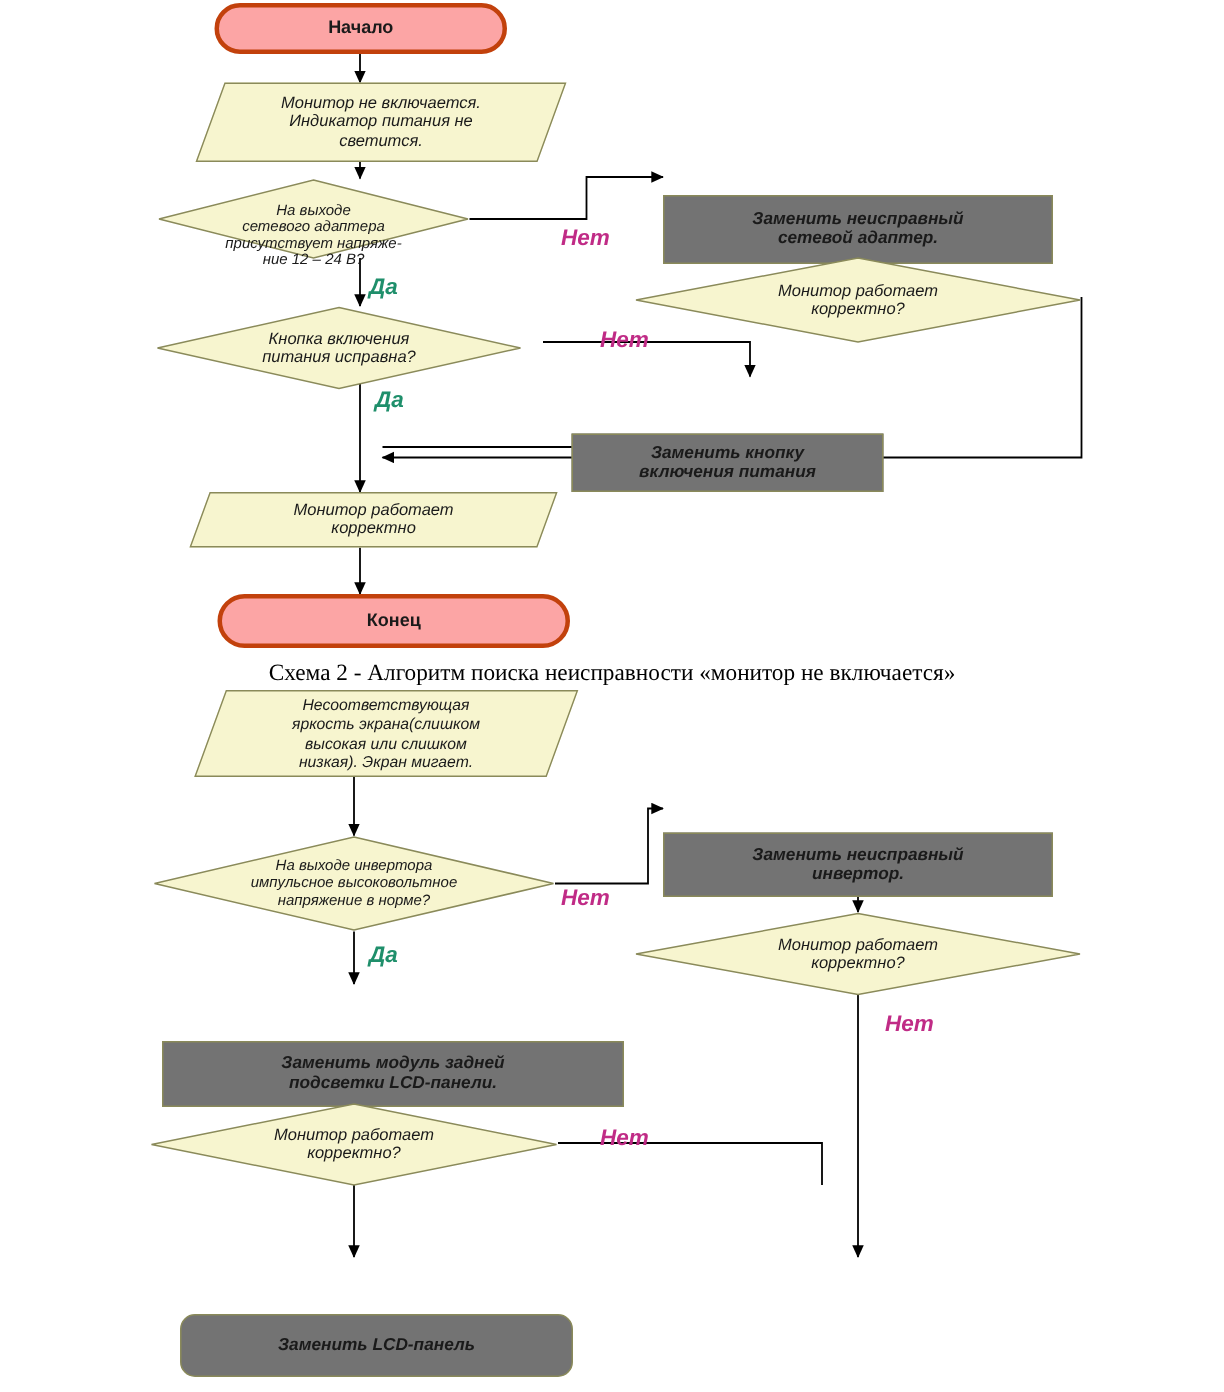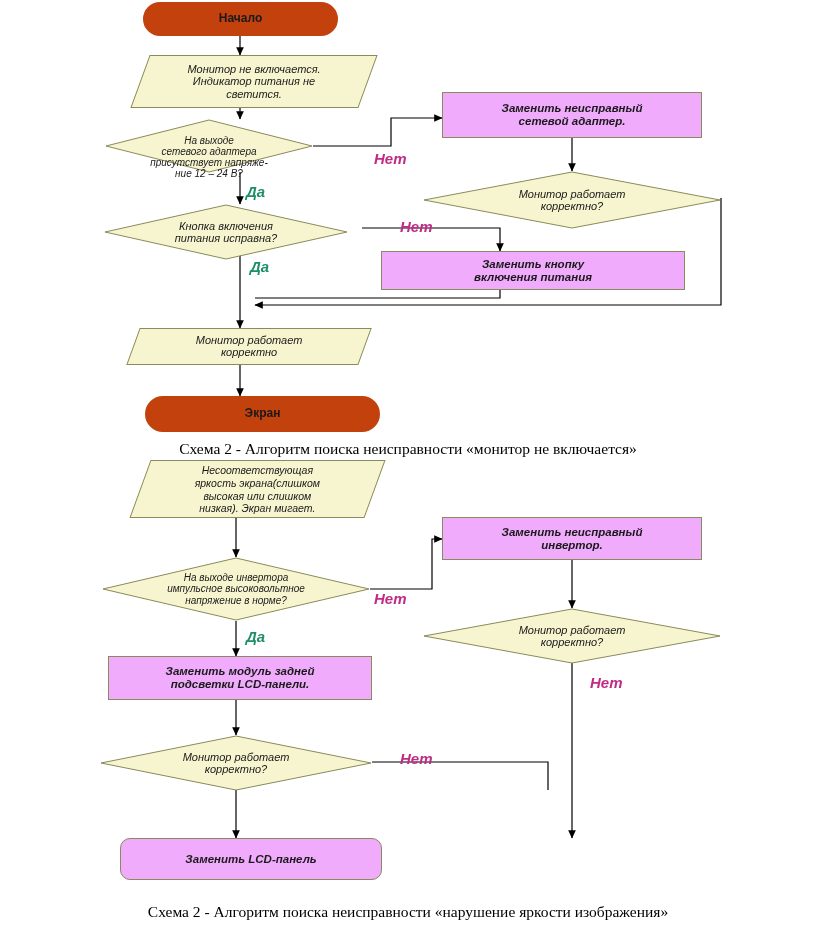--- a/index.html
+++ b/index.html
@@ -3,22 +3,22 @@
 <meta charset="utf-8">
 <style>
   html,body{margin:0;padding:0;background:#fff;}
   body{width:816px;height:928px;font-family:"Liberation Sans",sans-serif;position:relative;overflow:hidden;}
   .page{position:relative;width:816px;height:928px;}
 
   .node{position:absolute;box-sizing:border-box;display:flex;align-items:center;justify-content:center;text-align:center;}
   .node .lbl{display:block;line-height:1.12;}
 
   
-  .terminator{border:3px solid #c2410c;background:#c2410c;border-radius:999px;}
-  .rect{border:1px solid #8a8a5a;background:#f0abfc;}
+  .terminator{border:3px solid #c2410c;background:#fca5a5;border-radius:999px;}
+  .rect{border:1px solid #8a8a5a;background:#737373;margin-top:38px;}
   .para{border:1px solid #8a8a5a;background:#f7f5cf;transform:skewX(-20deg);}
   .para .inner{transform:skewX(20deg);width:100%;}
   .dia{position:absolute;}
   .dia svg{position:absolute;left:0;top:0;}
   .dia .txt{position:absolute;left:0;top:0;width:100%;height:100%;display:flex;align-items:center;justify-content:center;text-align:center;}
 
   .t-bold{font-weight:bold;font-style:italic;font-size:11.5px;color:#1a1a1a;}
   .t-norm{font-style:italic;font-size:11px;color:#1a1a1a;}
   .t-term{font-weight:bold;font-size:12px;color:#1a1a1a;font-style:normal;}
 
@@ -116,32 +116,32 @@
   <div class="dia" style="left:104px;top:204px;width:244px;height:56px;">
     <svg width="244" height="56">
         <polygon points="122,1 243,28 122,55 1,28" fill="#f7f5cf" stroke="#8a8a5a" stroke-width="1"></polygon>
       </svg>
     <div class="txt">
         <span class="t-norm" style="white-space:pre-line;">Кнопка включения
 питания исправна?</span>
       </div>
   </div>
 
-  <div class="node rect" style="left:381px;top:251px;width:304px;height:39px;">
+  <div class="node rect" style="left:381px;top:251px;width:208px;height:39px;">
     <span class="lbl t-bold" style="white-space:pre-line;">Заменить кнопку
 включения питания</span>
   </div>
 
   <div class="node para" style="left:133px;top:328px;width:232px;height:37px;">
     <div class="inner lbl t-norm"><span style="white-space:pre-line;">Монитор работает
 корректно</span></div>
   </div>
 
   <div class="node terminator" style="left:145px;top:396px;width:235px;height:36px;">
-    <span class="lbl t-term">Экран</span>
+    <span class="lbl t-term">Конец</span>
   </div>
 
   <div class="ansD" style="left:246px;top:183px;">Да</div>
   <div class="ansN" style="left:374px;top:150px;">Нет</div>
   <div class="ansD" style="left:250px;top:258px;">Да</div>
   <div class="ansN" style="left:400px;top:218px;">Нет</div>
 
   <div class="cap" style="left:0;top:440px;">Схема 2 - Алгоритм поиска неисправности «монитор не включается»</div>
 
   <div class="node para" style="left:140px;top:460px;width:235px;height:58px;">
@@ -170,21 +170,21 @@
   <div class="dia" style="left:423px;top:608px;width:298px;height:56px;">
     <svg width="298" height="56">
         <polygon points="149,1 297,28 149,55 1,28" fill="#f7f5cf" stroke="#8a8a5a" stroke-width="1"></polygon>
       </svg>
     <div class="txt">
         <span class="t-norm" style="white-space:pre-line;">Монитор работает
 корректно?</span>
       </div>
   </div>
 
-  <div class="node rect" style="left:108px;top:656px;width:264px;height:44px;justify-content:center;">
+  <div class="node rect" style="left:108px;top:656px;width:308px;height:44px;justify-content:center;">
     <span class="lbl t-bold" style="white-space:pre-line;">Заменить модуль задней
 подсветки LCD-панели.</span>
   </div>
 
   <div class="dia" style="left:100px;top:735px;width:272px;height:56px;">
     <svg width="272" height="56">
         <polygon points="136,1 271,28 136,55 1,28" fill="#f7f5cf" stroke="#8a8a5a" stroke-width="1"></polygon>
       </svg>
     <div class="txt">
         <span class="t-norm" style="white-space:pre-line;">Монитор работает
@@ -195,15 +195,14 @@
   <div class="node rect" style="left:120px;top:838px;width:262px;height:42px;border-radius:10px;">
     <span class="lbl t-bold">Заменить LCD-панель</span>
   </div>
 
 
   <div class="ansN" style="left:374px;top:590px;">Нет</div>
   <div class="ansD" style="left:246px;top:628px;">Да</div>
   <div class="ansN" style="left:590px;top:674px;">Нет</div>
   <div class="ansN" style="left:400px;top:750px;">Нет</div>
 
-  <div class="cap" style="left:0;top:903px;">Схема 2 - Алгоритм поиска неисправности «нарушение яркости изображения»</div>
 
 </div>
 
 </body></html>

